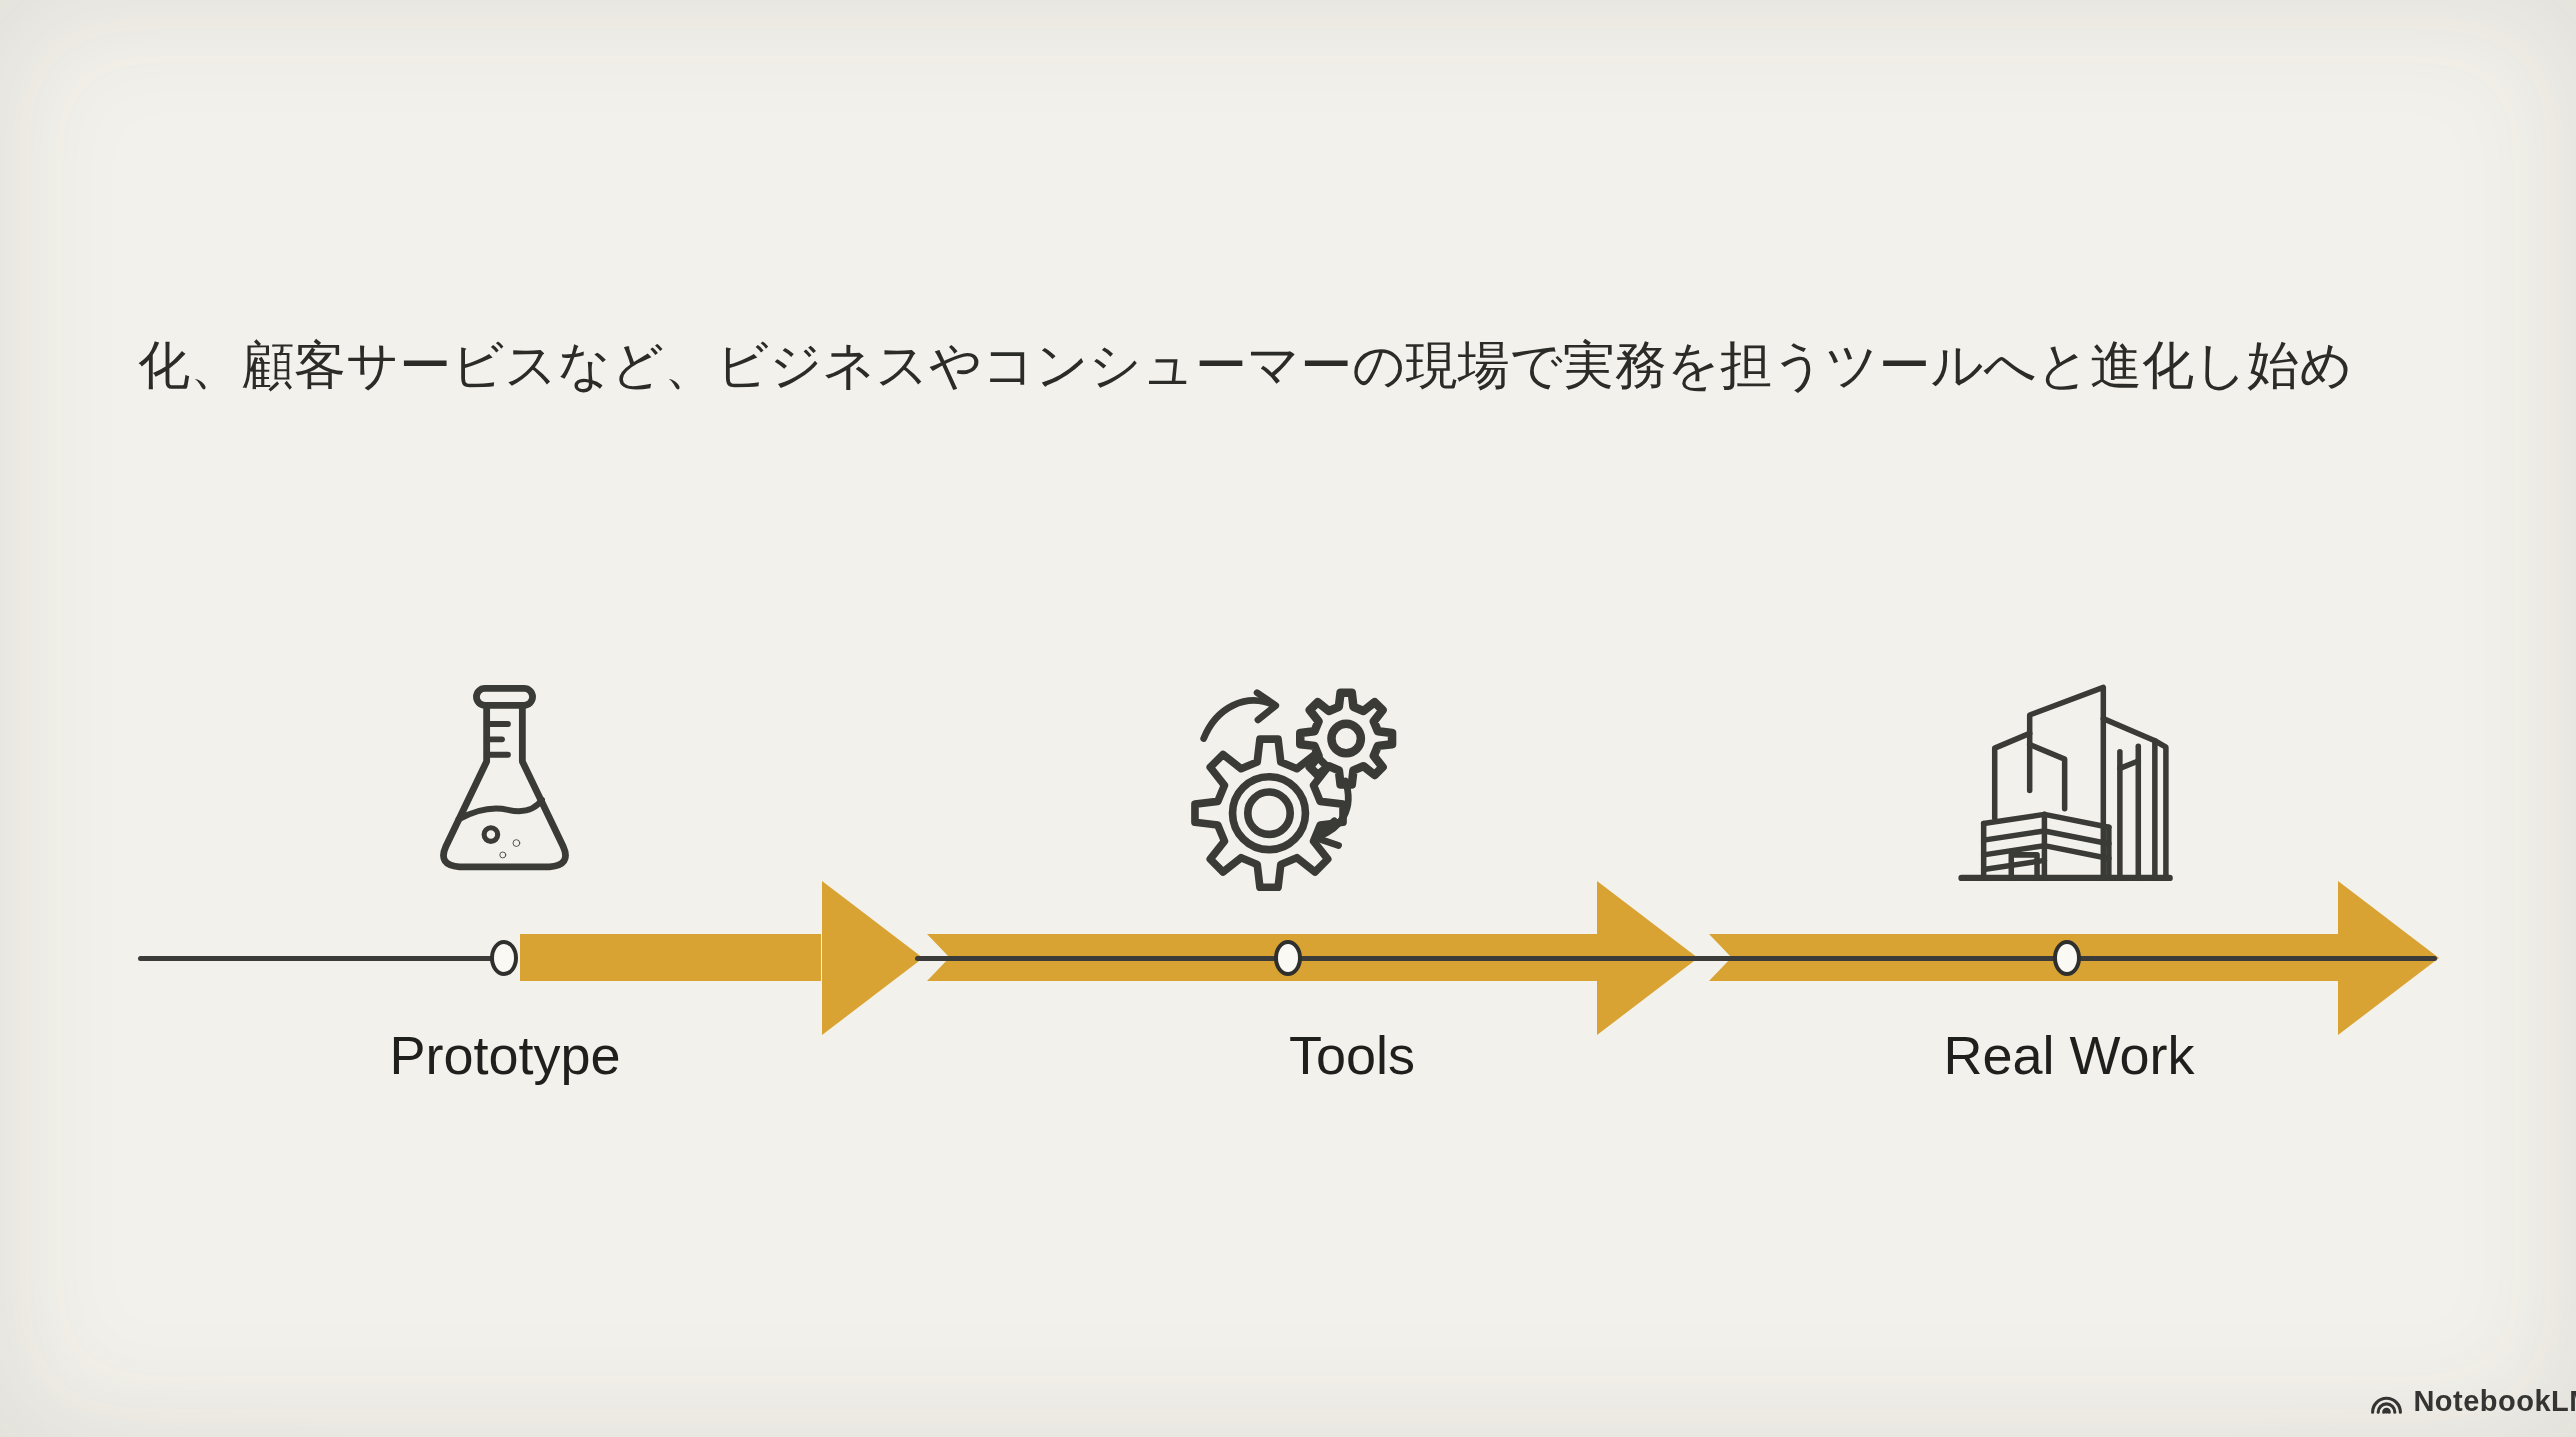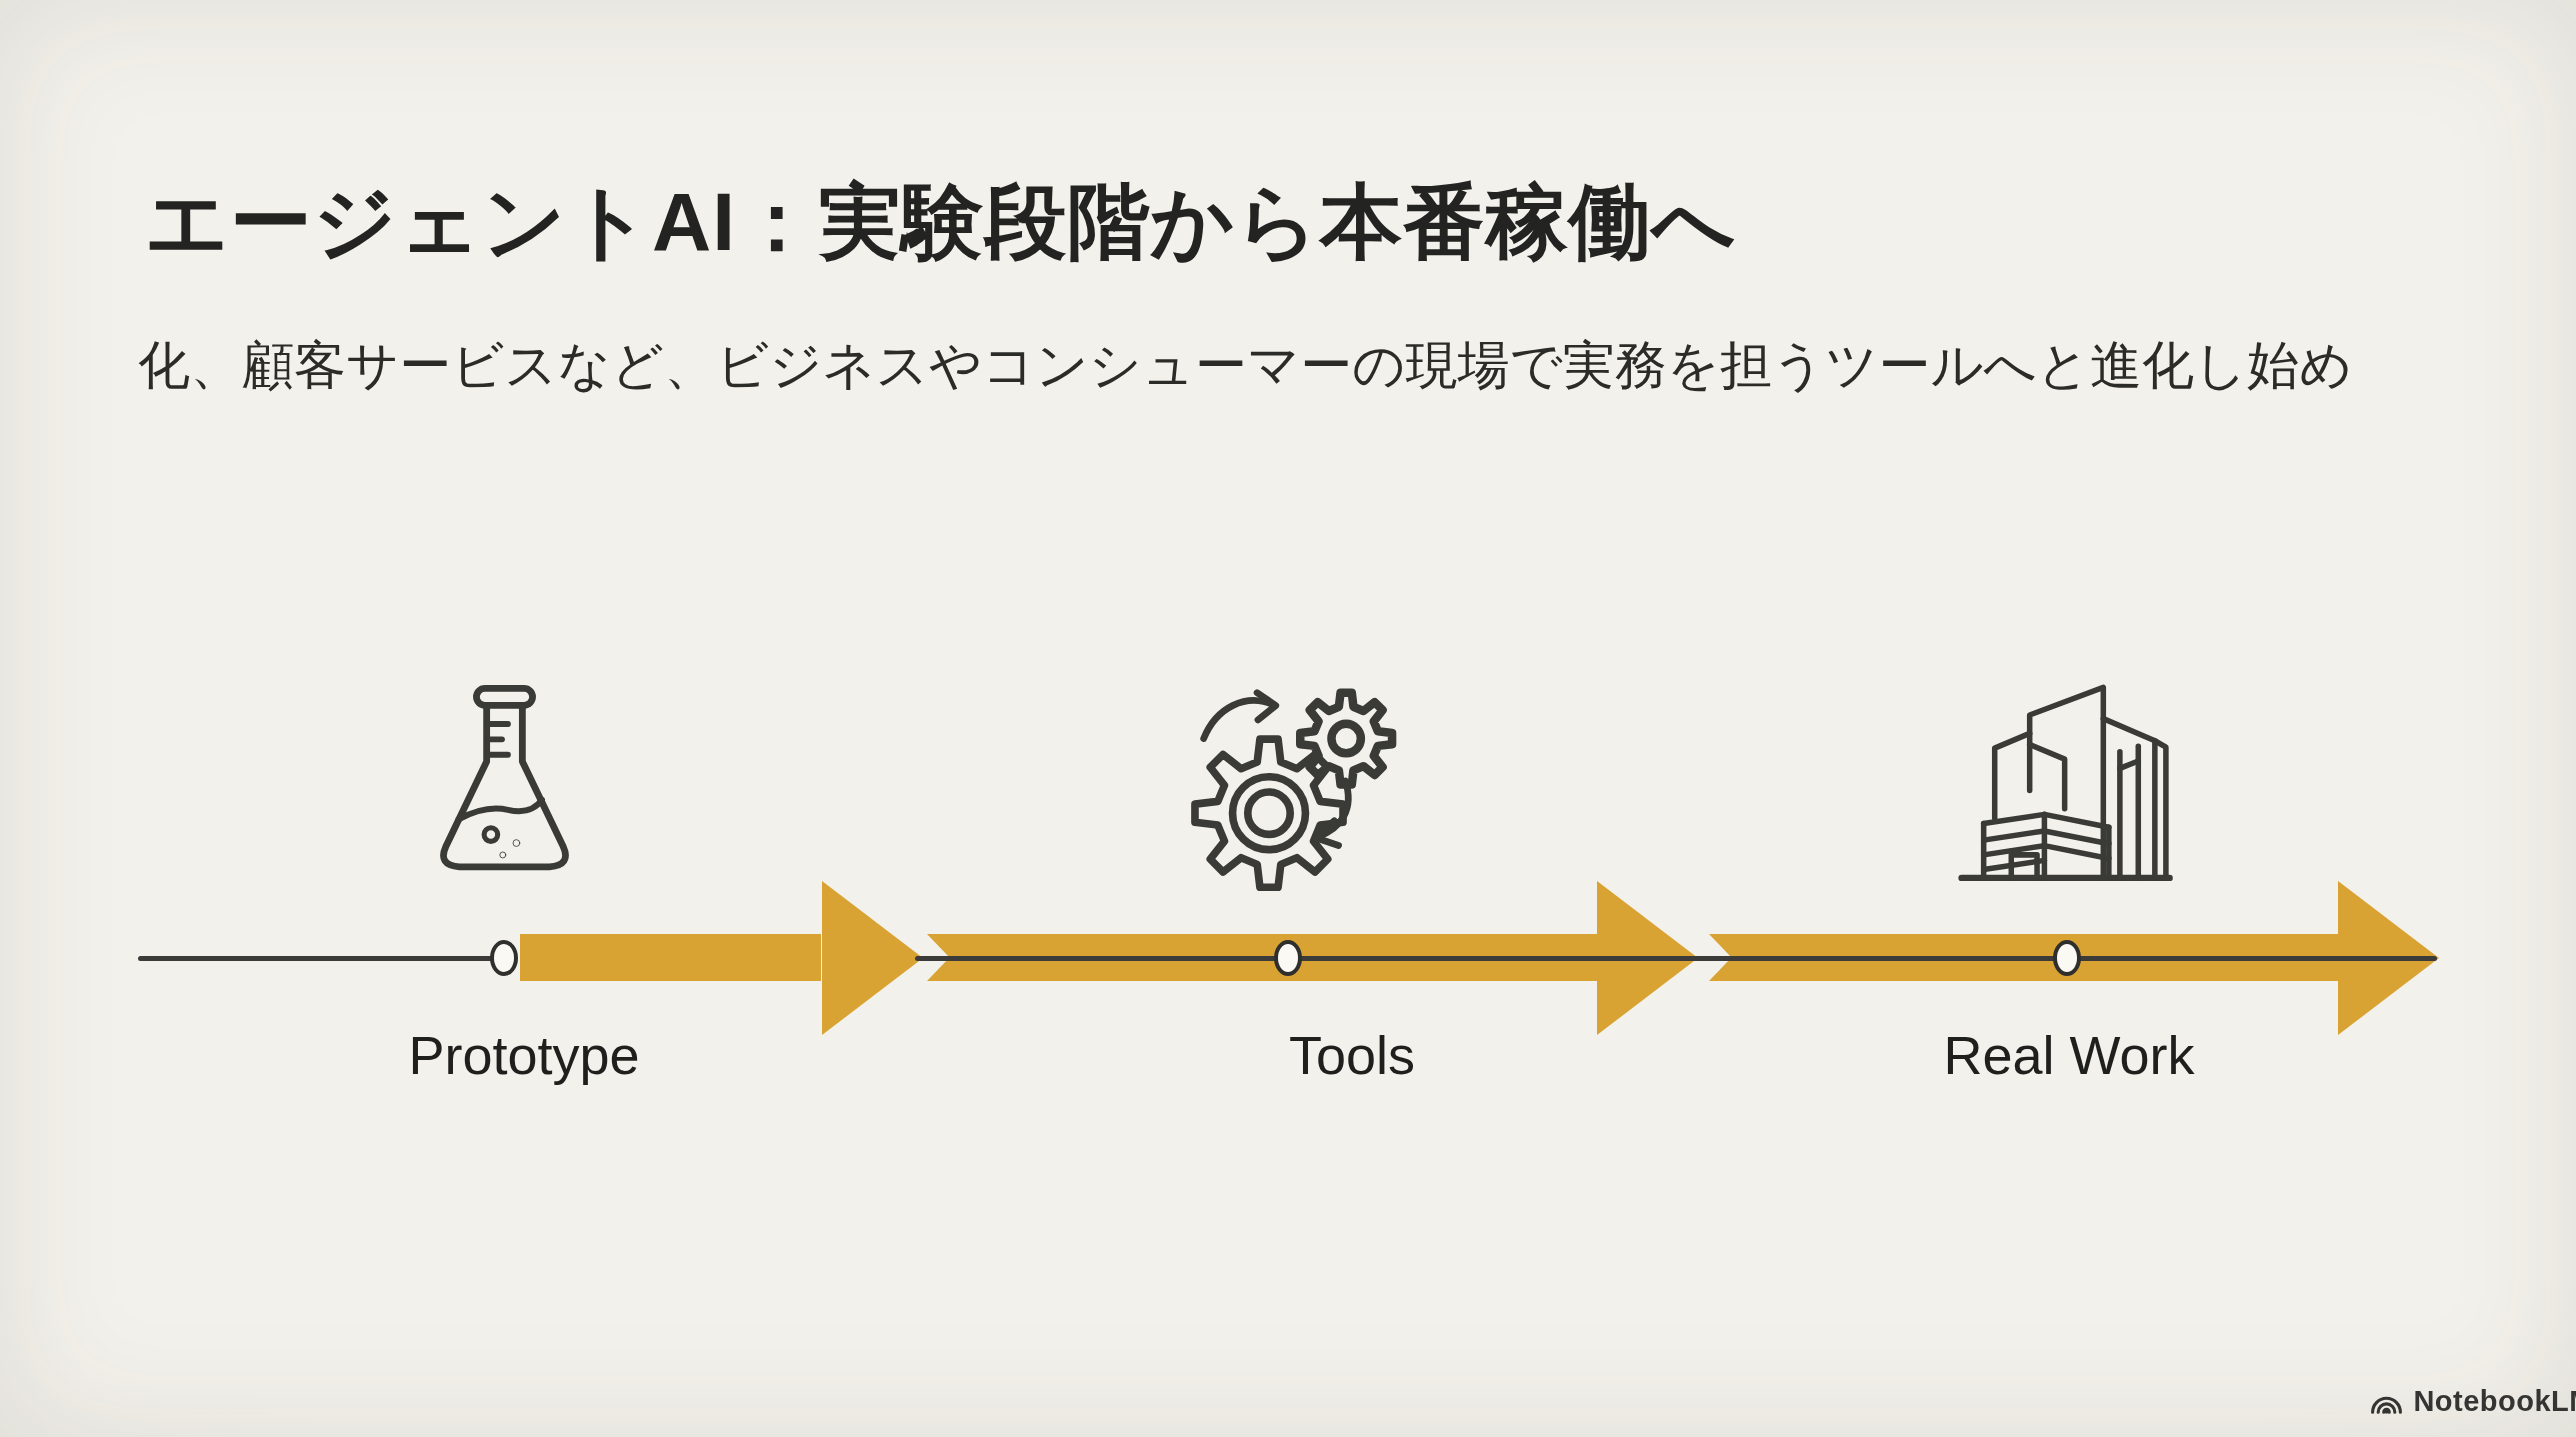--- a/index.html
+++ b/index.html
@@ -49,21 +49,20 @@
     position:absolute;left:2368px;top:1385px;
     display:flex;align-items:center;gap:8.4px;z-index:7;
   }
   .footer .wordmark{font-size:29px;font-weight:700;color:#343432;letter-spacing:0.5px;}
 </style>
 </head>
 <body>
 
 <div class="slide">
 
-  <h1 class="title">エージェントAI：実験段階から本番稼働へ</h1>
 
   <div class="body-text">
     <div class="line">化、顧客サービスなど、ビジネスやコンシューマーの現場で実務を担うツールへと進化し始め</div>
   </div>
 
   <div>
 
     <div class="tl-line left"></div>
     <div class="tl-line right"></div>
 
@@ -120,21 +119,21 @@
       <path d="M216,66 L228,73 V215" stroke-width="6"></path>
       <path d="M96,146 V215" stroke-width="6"></path>
       <path d="M30,156 L96,146 L166,160" stroke-width="6"></path>
       <path d="M30,156 V215" stroke-width="6"></path>
       <path d="M166,160 V215" stroke-width="6"></path>
       <path d="M30,174 L96,164 M30,190 L96,180 M30,206 L96,196" stroke-width="6"></path>
       <path d="M96,164 L166,178 M96,180 L166,194" stroke-width="6"></path>
       <path d="M60,215 V190 H88 V215" stroke-width="6"></path>
     </svg>
 
-    <div class="stage-label" style="left:524px;">Prototype</div>
+    <div class="stage-label" style="left:505px;">Prototype</div>
     <div class="stage-label" style="left:1352px;">Tools</div>
     <div class="stage-label" style="left:2069px;">Real Work</div>
 
   </div>
 
   <div class="footer">
     <svg width="37" height="30" viewBox="0 0 40 32">
       <path d="M5,27 A15,15 0 0 1 35,27" fill="none" stroke="#343432" stroke-width="3.4" stroke-linecap="round"></path>
       <path d="M11,27 A9,9 0 0 1 29,27" fill="none" stroke="#343432" stroke-width="3.4" stroke-linecap="round"></path>
       <path d="M17,27 A3,3 0 0 1 23,27" fill="none" stroke="#343432" stroke-width="3.4" stroke-linecap="round"></path>

